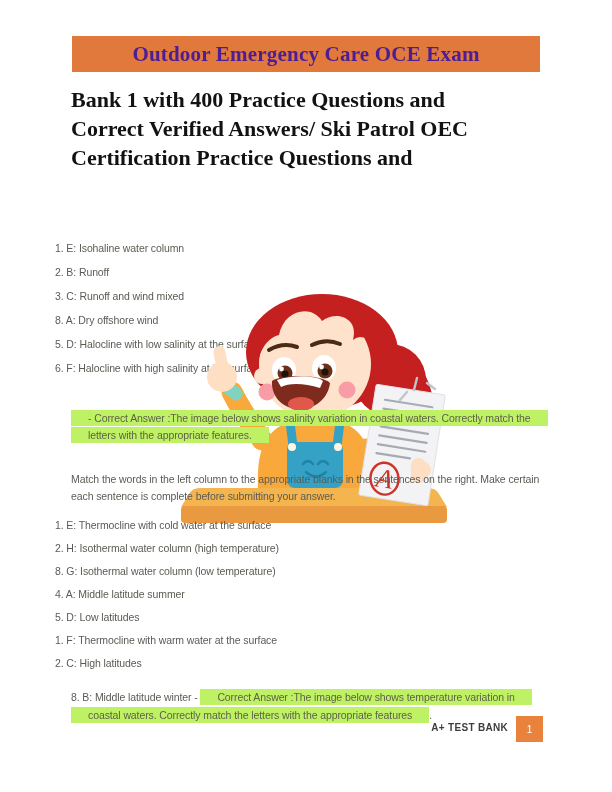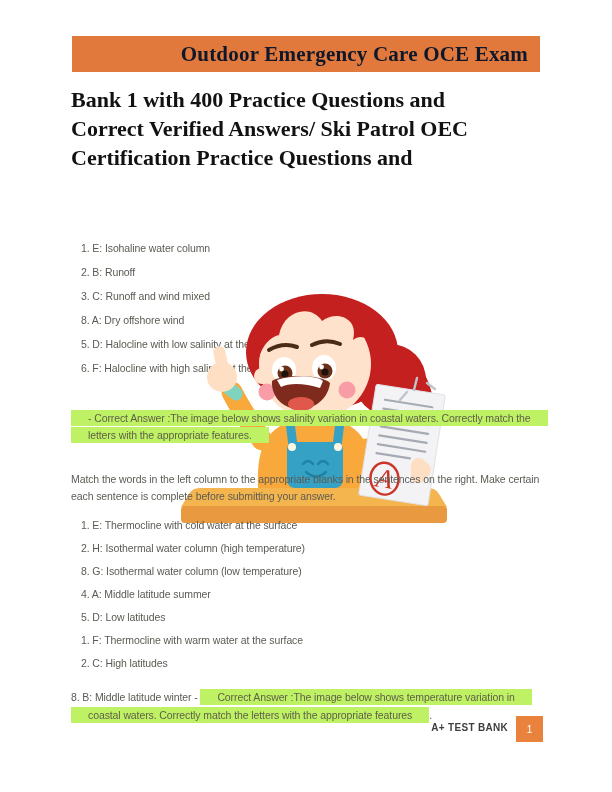--- a/index.html
+++ b/index.html
@@ -6,34 +6,34 @@
   .page{
     position:relative; width:612px; height:792px; background:#ffffff;
     font-family:"Liberation Sans", sans-serif; overflow:hidden;
   }
   
   .header-bar{
     position:absolute; left:72px; top:36px; width:468px; height:36px;
     background:#E1793C; z-index:1;
   }
   .header-bar .title{
-    display:block; text-align:right; padding-right:12px; line-height:36px;
+    display:block; text-align:center; padding-right:12px; line-height:36px;
     font-family:"Liberation Serif", serif; font-weight:bold; font-size:21px;
-    color:#0f172a; letter-spacing:.2px;padding-left:12px;
+    color:#4c1d95; letter-spacing:.2px;padding-left:12px;
   }
   
   .doc-heading{
     position:absolute; left:71px; top:85px; width:482px;
     font-family:"Liberation Serif", serif; font-weight:bold;
     font-size:22px; line-height:29px; color:#121212; z-index:1;
   }
   .doc-heading .hline{display:block; white-space:nowrap;}
   
   .body-text{ color:#5B5B54; font-size:10.5px; letter-spacing:-0.1px; }
-  .qlist{ position:absolute; left:81px; width:480px; }
+  .qlist{ position:absolute; left:55px; width:480px; }
   .qlist .li{ line-height:13px; margin:0 0 11px 0; white-space:nowrap; }
   .list1{ top:242px; z-index:1; }
   .list1 .li{ margin-bottom:11px; }
   .list2{ top:519px; z-index:3; }
   .list2 .li{ margin-bottom:10px; }
   .para{
     position:absolute; left:71px; width:474px; line-height:17px; z-index:3;
   }
   .answer1{ top:399px; }
   .instructions{ top:460px; }

